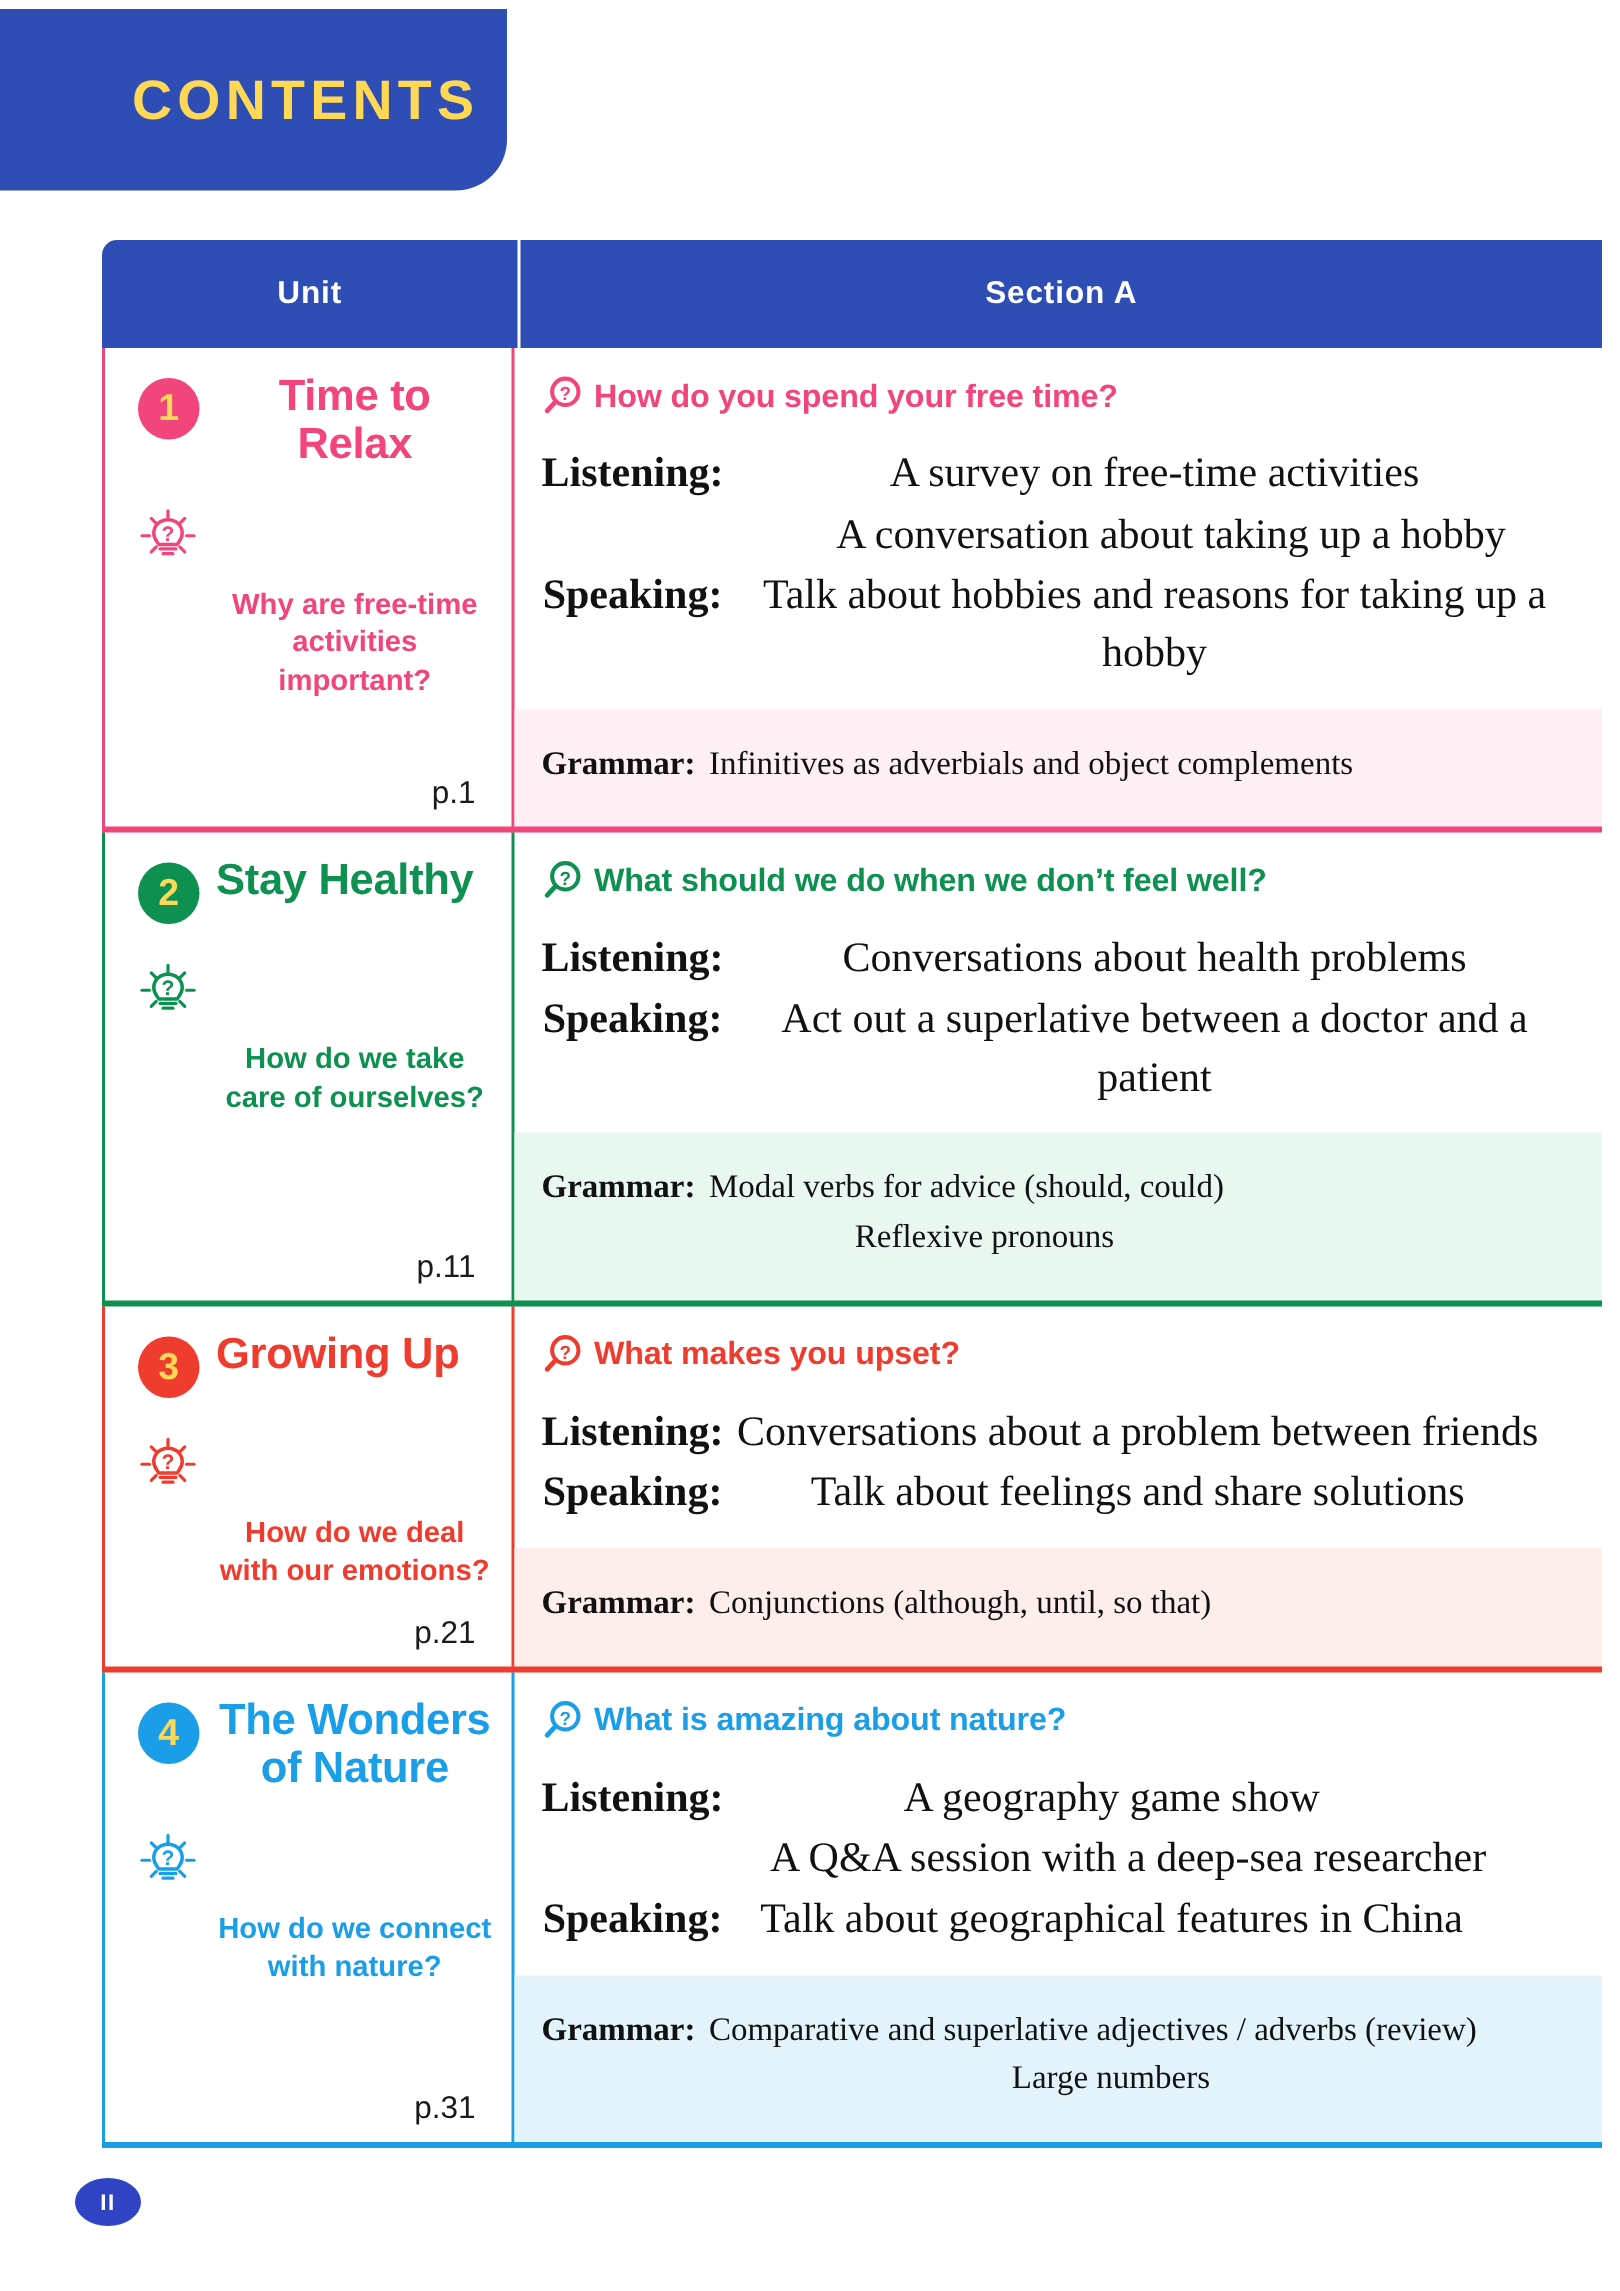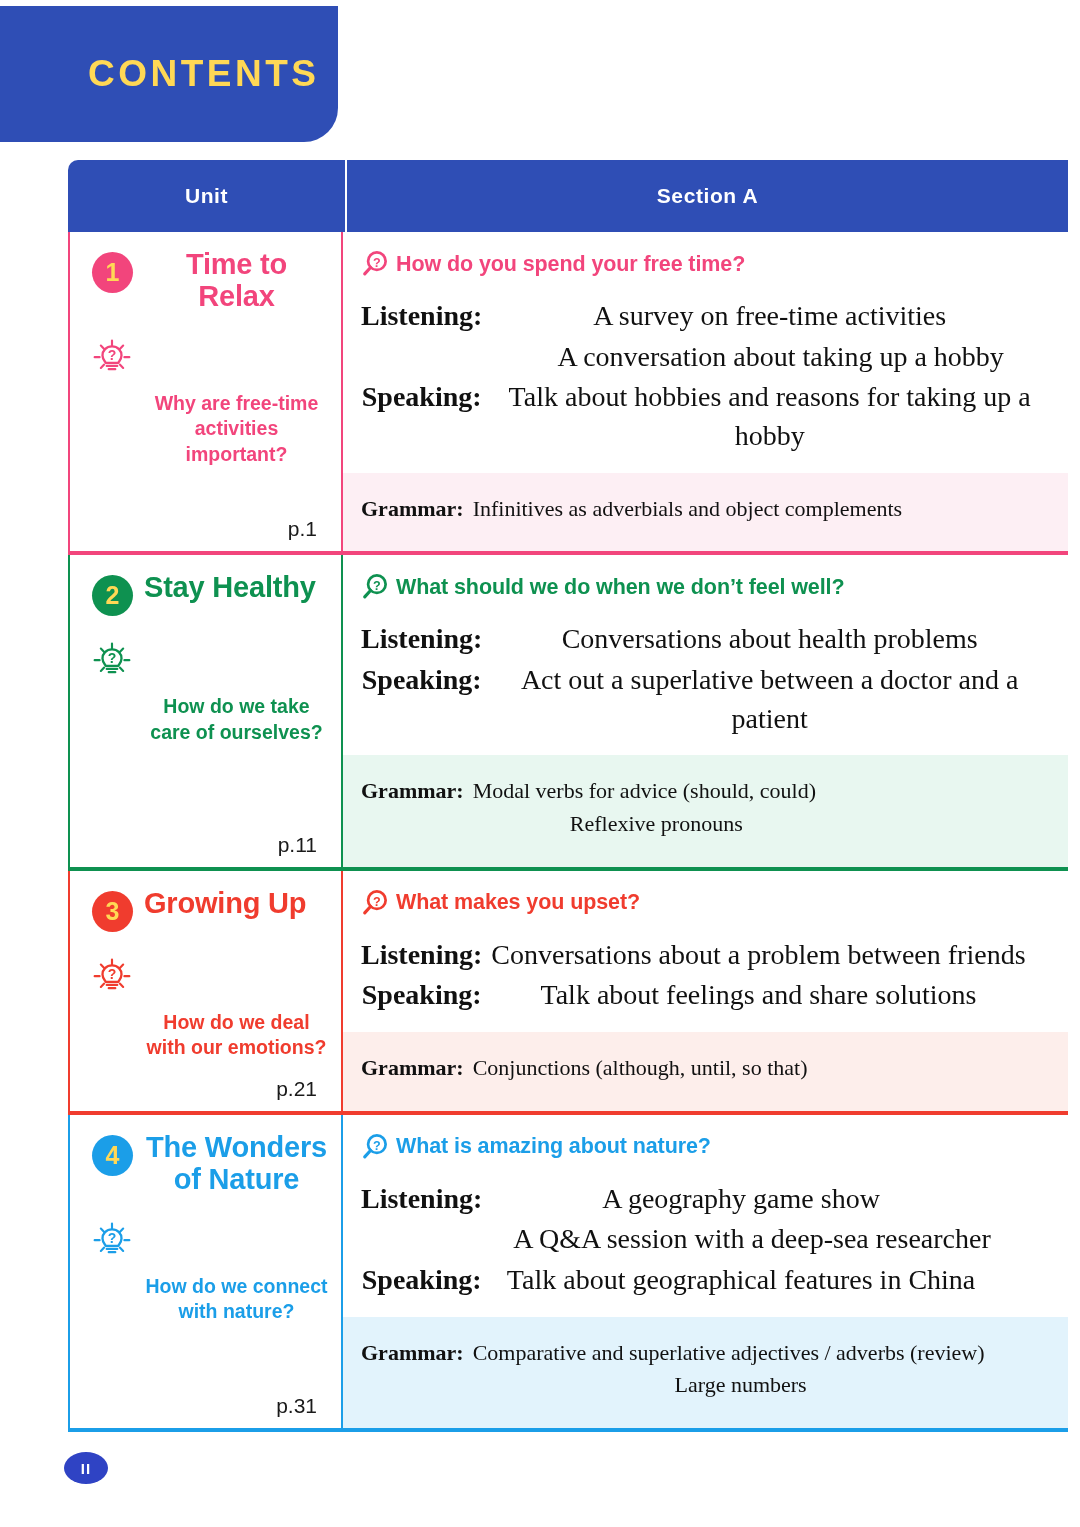--- a/index.html
+++ b/index.html
@@ -14,21 +14,21 @@
     font-family: "Liberation Sans", sans-serif;
     overflow: hidden;
   }
 
   
   .contents-banner {
     position: absolute;
     left: 0;
     top: 6px;
     width: 338px;
-    height: 136px;
+    height: 121px;
     background: #2f4eb5;
     border-bottom-right-radius: 34px;
     display: flex;
     align-items: center;
   }
   .contents-banner .title {
     color: #ffd855;
     font-size: 37px;
     font-weight: bold;
     letter-spacing: 3.5px;
@@ -218,21 +218,21 @@
   .gram-label {
     font-weight: bold;
     white-space: nowrap;
     padding-right: 9px !important;
   }
   .gram-cont { padding-left: 24px !important; }
 
   
   .footer {
     position: absolute;
-    left: 64px;
+    left: 50px;
     top: 1452px;
     width: 44px;
     height: 32px;
     border-radius: 50%;
     background: #2f43c4;
     display: flex;
     align-items: center;
     justify-content: center;
   }
   .footer .folio {

